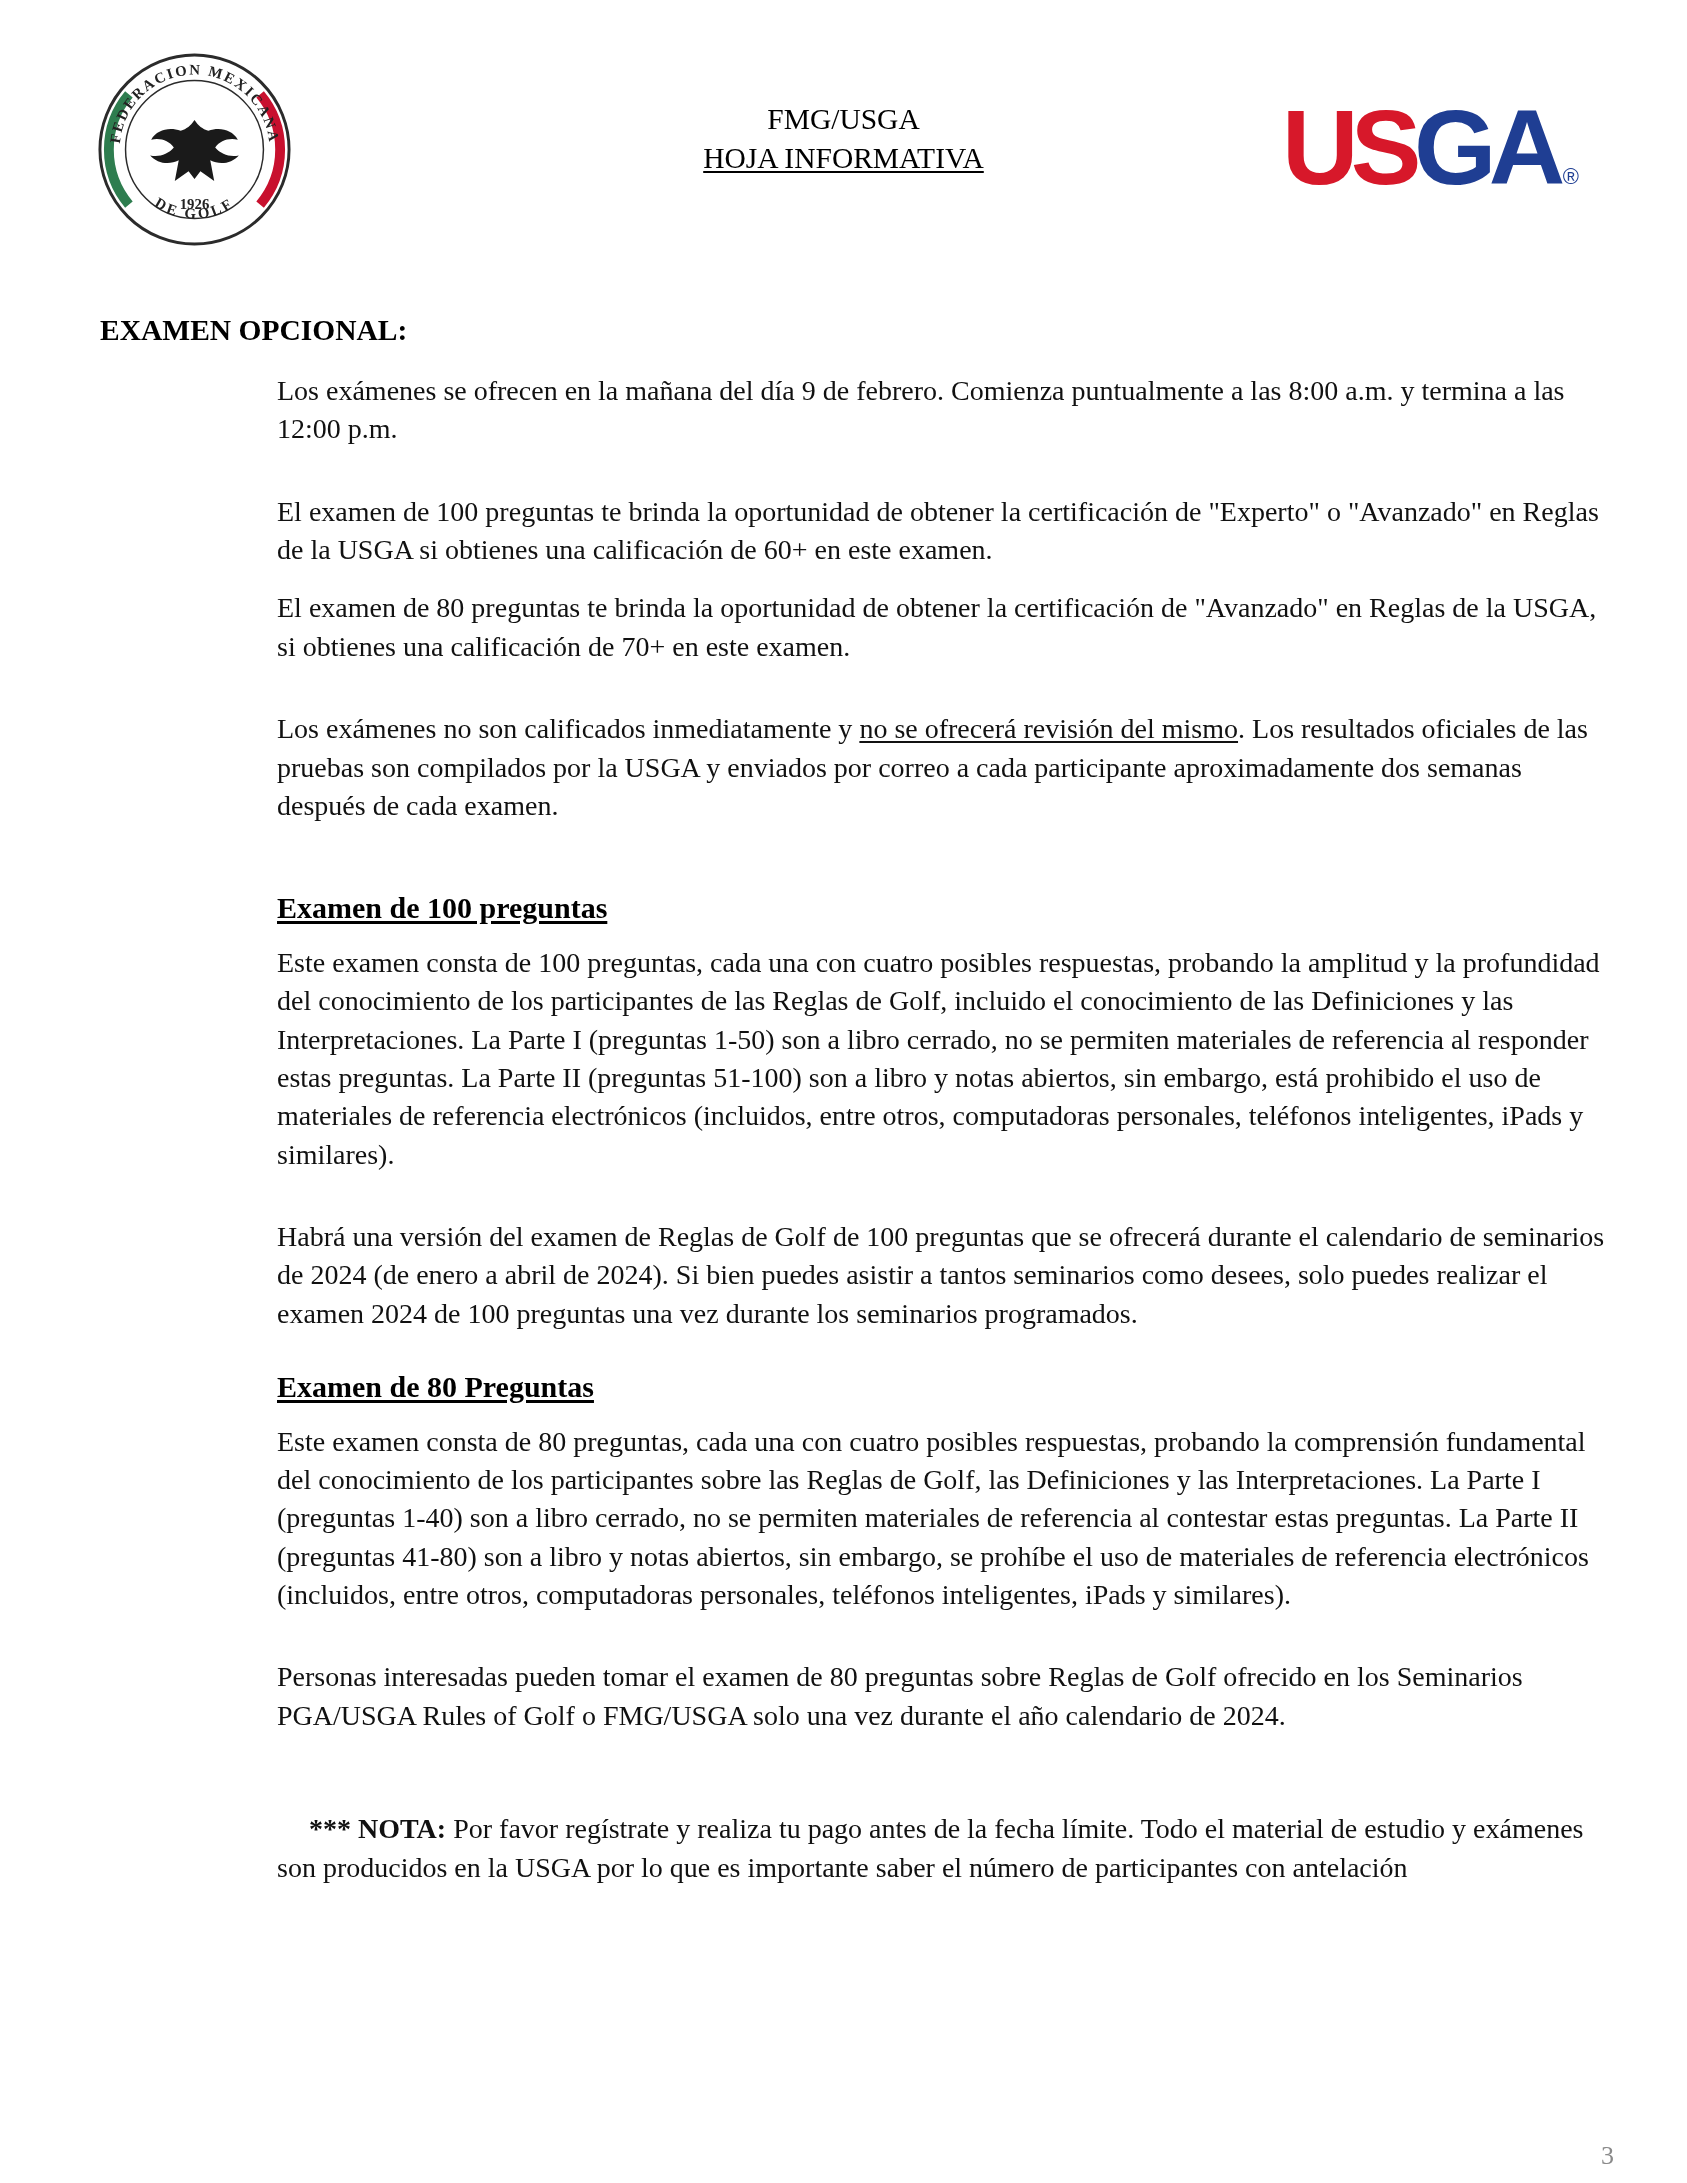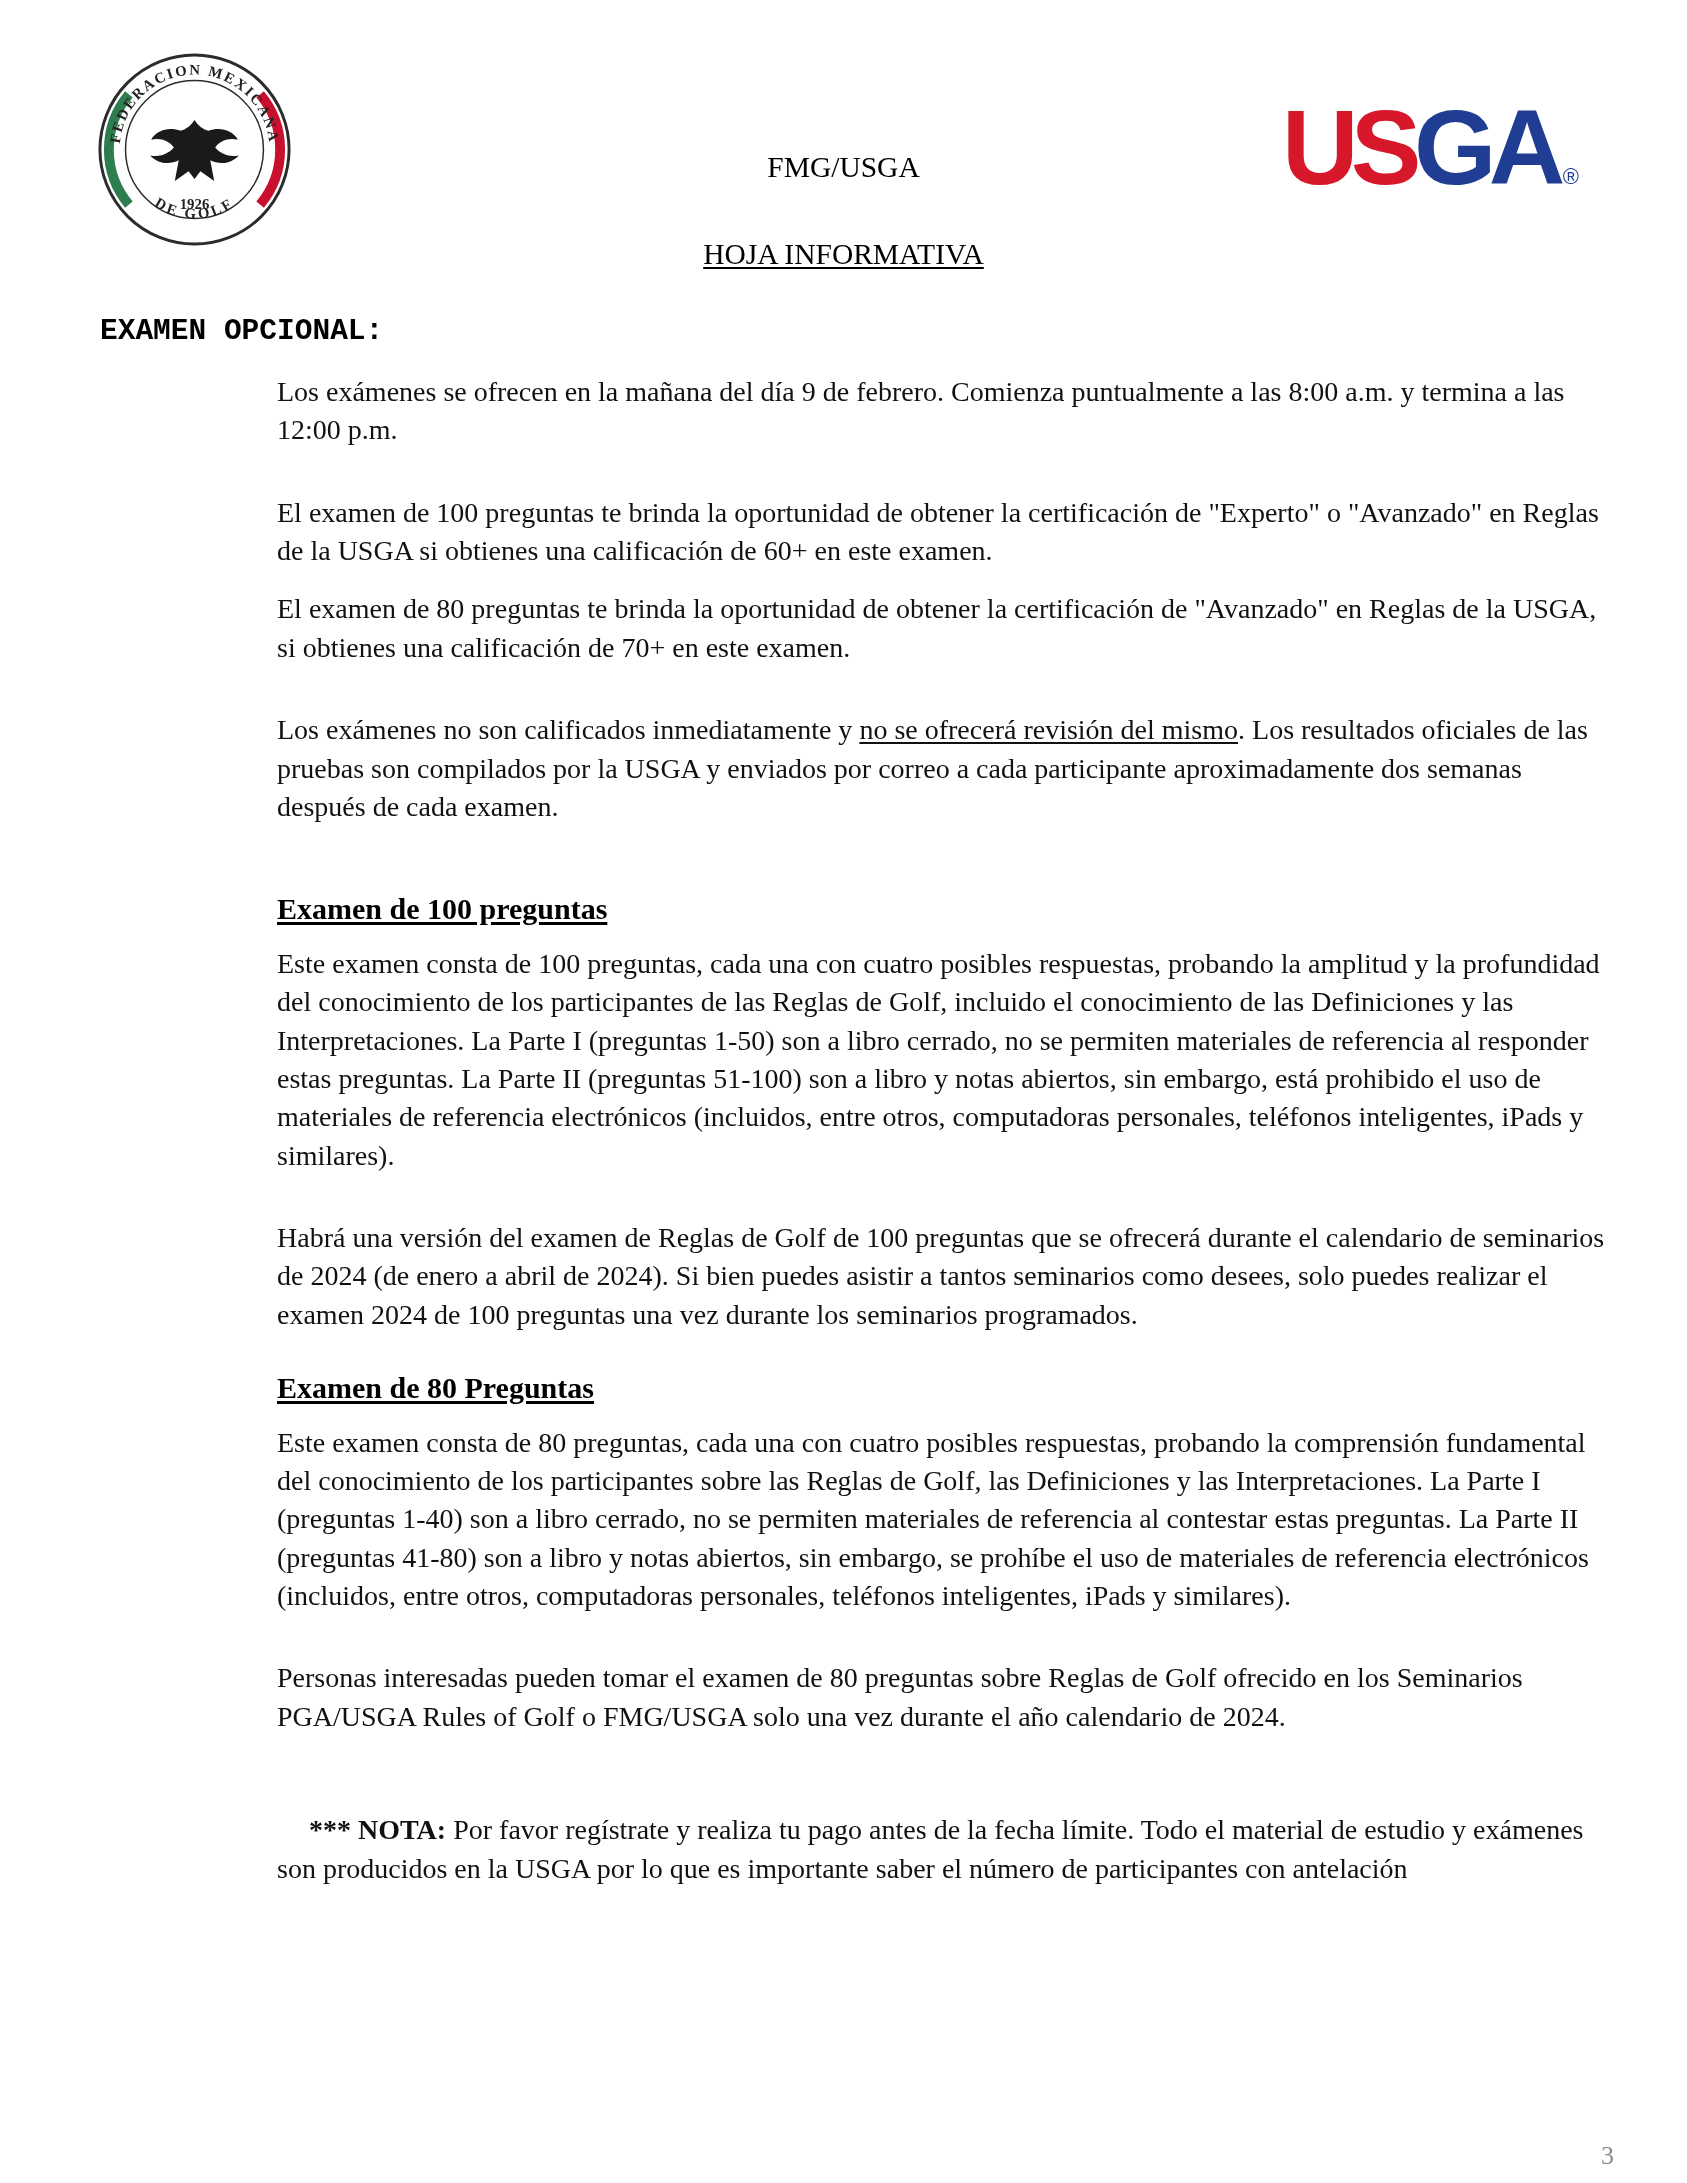--- a/index.html
+++ b/index.html
@@ -29,21 +29,21 @@
   .title-block {
     position: absolute;
     left: 0;
     right: 0;
     top: 100px;
     text-align: center;
     font-size: 29.5px;
     line-height: 1.33;
     color: #000;
   }
-  .title-line { white-space: nowrap; margin-top: 48px; }
+  .title-line { white-space: nowrap; }
   .underline { text-decoration: underline; text-underline-offset: 3.4px; text-align: center; }
 
   .usga-logo {
     position: absolute;
     right: 108px;
     top: 94px;
     font-family: "Liberation Sans", sans-serif;
     font-weight: 800;
     font-size: 106px;
     line-height: 1;
@@ -66,21 +66,20 @@
     position: absolute;
     left: 100px;
     top: 314px;
     width: 1512px;
   }
   .section-heading {
     font-size: 29.5px;
     font-weight: bold;
     margin: 0 0 25px 0;
     color: #000;
-    font-family: Liberation Mono, monospace;
   }
   .para {
     font-size: 28px;
     line-height: 1.37;
     margin: 0 0 0 177px;
     max-width: 1333px;
     color: #111;
   }
   .mb-sm  { margin-bottom: 20px; }
   .mb-md  { margin-bottom: 37px; }

